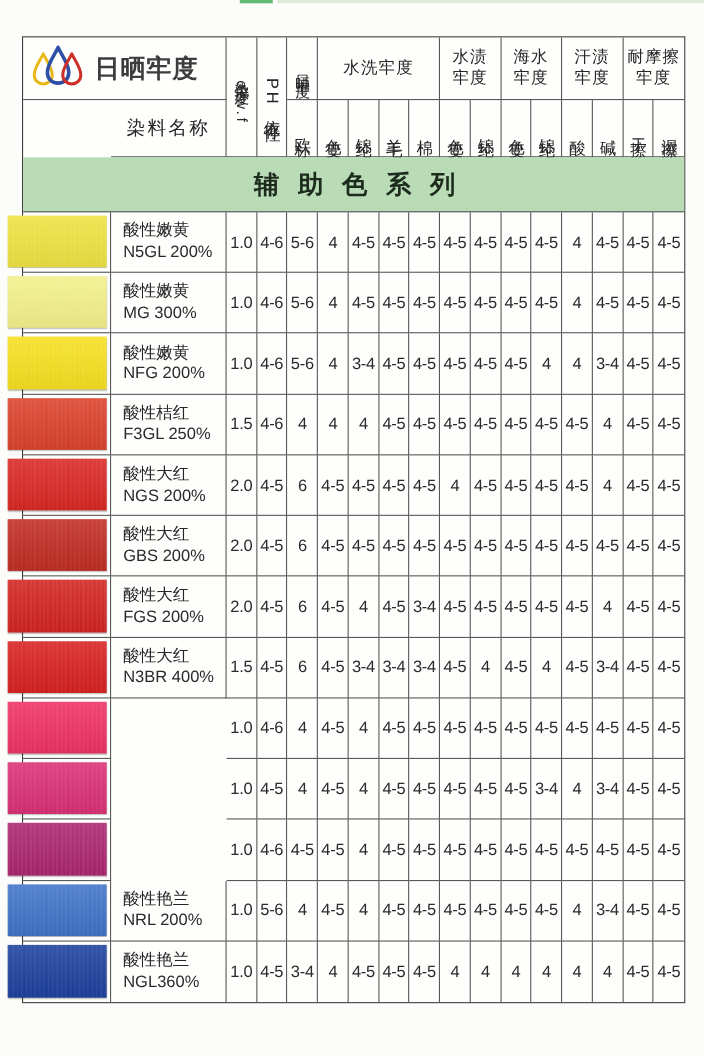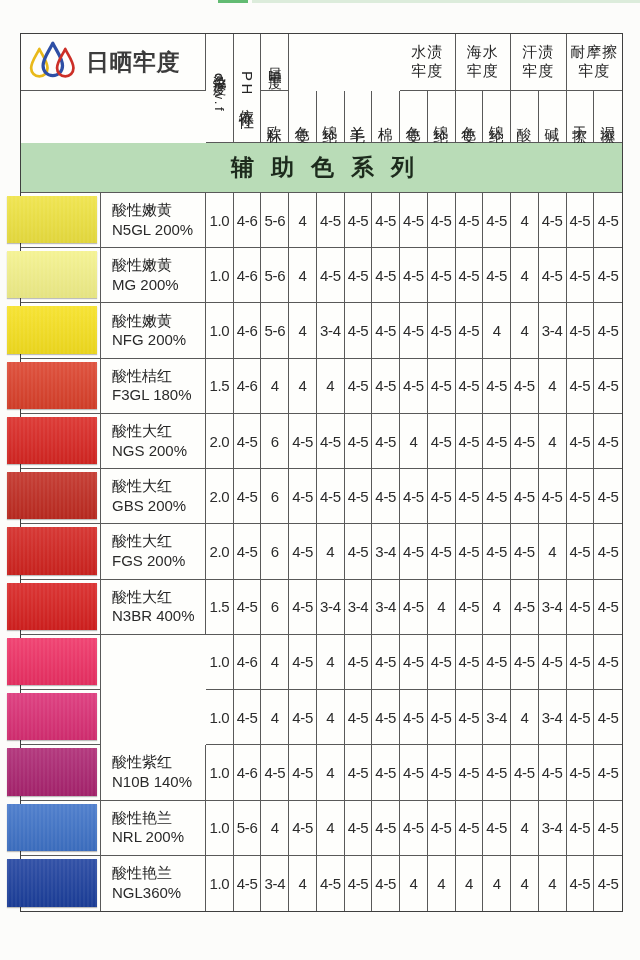--- a/index.html
+++ b/index.html
@@ -88,34 +88,36 @@
       <svg width="58" height="48" viewBox="0 0 170 122">
         <g fill="none" stroke-width="10" stroke-linejoin="round">
           <path transform="translate(2,18) scale(0.80)" d="M50 6 C40 28 20 52 20 76 C20 94 33 106 50 106 C67 106 80 94 80 76 C80 52 60 28 50 6 Z" stroke="#e9b91a"></path>
           <path transform="translate(34,0) scale(0.95)" d="M50 6 C40 28 20 52 20 76 C20 94 33 106 50 106 C67 106 80 94 80 76 C80 52 60 28 50 6 Z" stroke="#2e4fa5"></path>
           <path transform="translate(78,18) scale(0.80)" d="M50 6 C40 28 20 52 20 76 C20 94 33 106 50 106 C67 106 80 94 80 76 C80 52 60 28 50 6 Z" stroke="#cc2f27"></path>
         </g>
       </svg>
       <span class="brand-title">日晒牢度</span>
     </div>
 
+    <div class="cell h-name">染料名称</div>
 
     <div class="cell h-depth">
       <span class="vtxt">染色深度o.w.f</span>
     </div>
     <div class="cell h-ph">
       <span class="vtxt-lg">PH依存性</span>
     </div>
     <div class="cell h-light">
       <span class="vtxt">日晒牢度</span>
     </div>
     <div class="cell h-light-sub">
       <span class="vtxt-lg">欧标</span>
     </div>
 
+    <div class="cell h-wash grp">水洗牢度</div>
     <div class="cell h-wash-s1">
         <span class="vtxt-lg">色变</span>
       </div>
     <div class="cell h-wash-s2">
         <span class="vtxt-lg">锦纶</span>
       </div>
     <div class="cell h-wash-s3">
         <span class="vtxt-lg">羊毛</span>
       </div>
     <div class="cell h-wash-s4">
@@ -180,21 +182,21 @@
       <div class="cell val" style="grid-area: 4 / 13 / 5 / 14;">4-5</div>
       <div class="cell val" style="grid-area: 4 / 14 / 5 / 15;">4</div>
       <div class="cell val" style="grid-area: 4 / 15 / 5 / 16;">4-5</div>
       <div class="cell val" style="grid-area: 4 / 16 / 5 / 17;">4-5</div>
       <div class="cell val nbr" style="grid-area: 4 / 17 / 5 / 18;">4-5</div>
       <div class="cell" style="grid-area: 5 / 1 / 6 / 2;">
         <div class="sw" style="background-color: rgb(243, 241, 137);"></div>
       </div>
       <div class="cell name-cell" style="grid-area: 5 / 2 / 6 / 3;">
         <span>酸性嫩黄</span>
-        <span class="name-code">MG 200%</span>
+        <span class="name-code">MG 300%</span>
       </div>
       <div class="cell val" style="grid-area: 5 / 3 / 6 / 4;">1.0</div>
       <div class="cell val" style="grid-area: 5 / 4 / 6 / 5;">4-6</div>
       <div class="cell val" style="grid-area: 5 / 5 / 6 / 6;">5-6</div>
       <div class="cell val" style="grid-area: 5 / 6 / 6 / 7;">4</div>
       <div class="cell val" style="grid-area: 5 / 7 / 6 / 8;">4-5</div>
       <div class="cell val" style="grid-area: 5 / 8 / 6 / 9;">4-5</div>
       <div class="cell val" style="grid-area: 5 / 9 / 6 / 10;">4-5</div>
       <div class="cell val" style="grid-area: 5 / 10 / 6 / 11;">4-5</div>
       <div class="cell val" style="grid-area: 5 / 11 / 6 / 12;">4-5</div>
@@ -224,21 +226,21 @@
       <div class="cell val" style="grid-area: 6 / 13 / 7 / 14;">4</div>
       <div class="cell val" style="grid-area: 6 / 14 / 7 / 15;">4</div>
       <div class="cell val" style="grid-area: 6 / 15 / 7 / 16;">3-4</div>
       <div class="cell val" style="grid-area: 6 / 16 / 7 / 17;">4-5</div>
       <div class="cell val nbr" style="grid-area: 6 / 17 / 7 / 18;">4-5</div>
       <div class="cell" style="grid-area: 7 / 1 / 8 / 2;">
         <div class="sw" style="background-color: rgb(219, 64, 42);"></div>
       </div>
       <div class="cell name-cell" style="grid-area: 7 / 2 / 8 / 3;">
         <span>酸性桔红</span>
-        <span class="name-code">F3GL 180%</span>
+        <span class="name-code">F3GL 250%</span>
       </div>
       <div class="cell val" style="grid-area: 7 / 3 / 8 / 4;">1.5</div>
       <div class="cell val" style="grid-area: 7 / 4 / 8 / 5;">4-6</div>
       <div class="cell val" style="grid-area: 7 / 5 / 8 / 6;">4</div>
       <div class="cell val" style="grid-area: 7 / 6 / 8 / 7;">4</div>
       <div class="cell val" style="grid-area: 7 / 7 / 8 / 8;">4</div>
       <div class="cell val" style="grid-area: 7 / 8 / 8 / 9;">4-5</div>
       <div class="cell val" style="grid-area: 7 / 9 / 8 / 10;">4-5</div>
       <div class="cell val" style="grid-area: 7 / 10 / 8 / 11;">4-5</div>
       <div class="cell val" style="grid-area: 7 / 11 / 8 / 12;">4-5</div>
@@ -368,24 +370,20 @@
       <div class="cell val" style="grid-area: 13 / 11 / 14 / 12;">4-5</div>
       <div class="cell val" style="grid-area: 13 / 12 / 14 / 13;">4-5</div>
       <div class="cell val" style="grid-area: 13 / 13 / 14 / 14;">3-4</div>
       <div class="cell val" style="grid-area: 13 / 14 / 14 / 15;">4</div>
       <div class="cell val" style="grid-area: 13 / 15 / 14 / 16;">3-4</div>
       <div class="cell val" style="grid-area: 13 / 16 / 14 / 17;">4-5</div>
       <div class="cell val nbr" style="grid-area: 13 / 17 / 14 / 18;">4-5</div>
       <div class="cell" style="grid-area: 14 / 1 / 15 / 2;">
         <div class="sw" style="background-color: rgb(171, 36, 112);"></div>
       </div>
-      <div class="cell name-cell" style="grid-area: 14 / 2 / 15 / 3;">
-        <span>酸性紫红</span>
-        <span class="name-code">N10B 140%</span>
-      </div>
       <div class="cell val" style="grid-area: 14 / 3 / 15 / 4;">1.0</div>
       <div class="cell val" style="grid-area: 14 / 4 / 15 / 5;">4-6</div>
       <div class="cell val" style="grid-area: 14 / 5 / 15 / 6;">4-5</div>
       <div class="cell val" style="grid-area: 14 / 6 / 15 / 7;">4-5</div>
       <div class="cell val" style="grid-area: 14 / 7 / 15 / 8;">4</div>
       <div class="cell val" style="grid-area: 14 / 8 / 15 / 9;">4-5</div>
       <div class="cell val" style="grid-area: 14 / 9 / 15 / 10;">4-5</div>
       <div class="cell val" style="grid-area: 14 / 10 / 15 / 11;">4-5</div>
       <div class="cell val" style="grid-area: 14 / 11 / 15 / 12;">4-5</div>
       <div class="cell val" style="grid-area: 14 / 12 / 15 / 13;">4-5</div>

